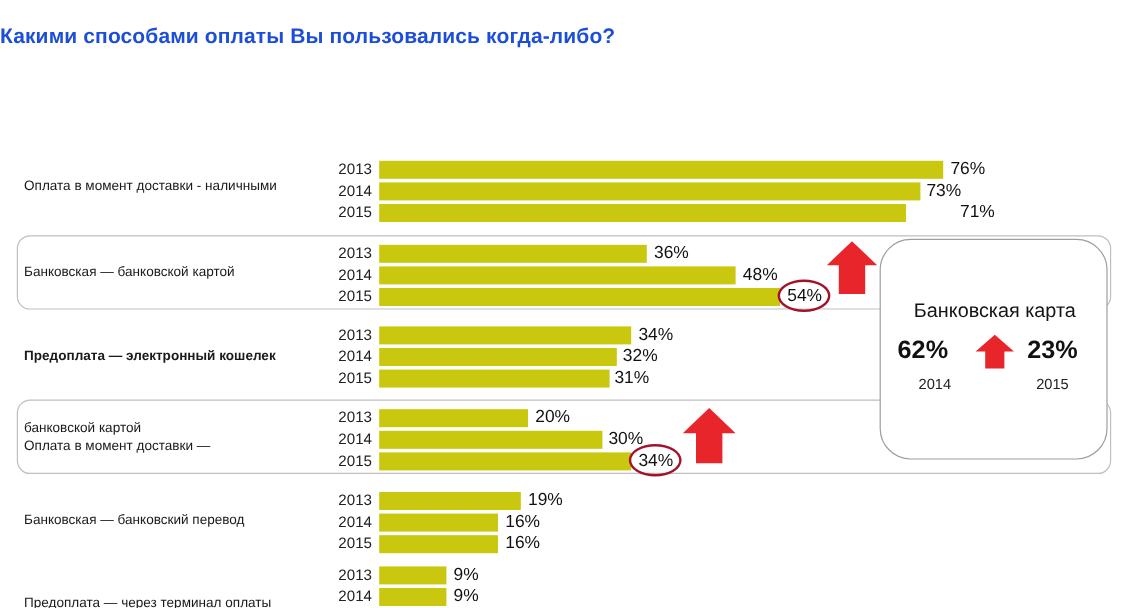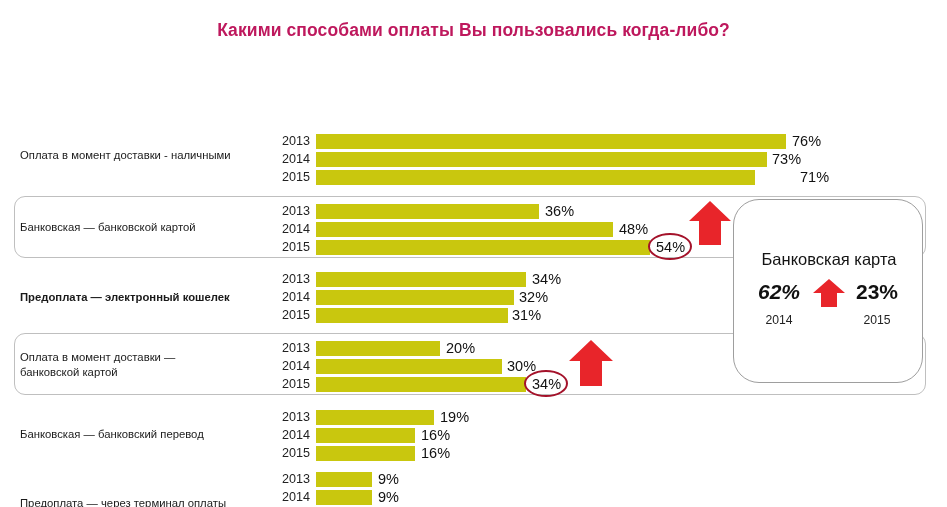--- a/index.html
+++ b/index.html
@@ -23,24 +23,24 @@
     width: 947px;
     height: 507px;
   }
 
   
   .chart-title {
     position: absolute;
     left: 0;
     top: 20px;
     width: 947px;
-    text-align: center;
+    text-align: left;
     font-size: 17.5px;
     font-weight: bold;
-    color: #be185d;
+    color: #1d4ed8;
     letter-spacing: 0.1px;
     white-space: nowrap;
   }
 
   
   .plot {
     position: absolute;
     left: 0;
     top: 0;
     width: 947px;
@@ -137,21 +137,21 @@
     white-space: nowrap;
   }
   .callout-val {
     position: absolute;
     top: 80px;
     font-size: 21px;
     font-weight: bold;
     color: #111111;
     white-space: nowrap;
   }
-  .callout-val.left  { left: 14px;  width: 62px; text-align: center; font-style: italic; }
+  .callout-val.left  { left: 14px;  width: 62px; text-align: left; }
   .callout-val.right { left: 112px; width: 62px; text-align: center; }
   .callout-year {
     position: absolute;
     top: 113px;
     font-size: 12.2px;
     color: #222222;
   }
   .callout-year.left  { left: 14px;  width: 62px; text-align: center; }
   .callout-year.right { left: 112px; width: 62px; text-align: center; }
   .callout-arrow {
@@ -227,22 +227,22 @@
       <span class="row-bar" style="width:198px;"></span>
       <span class="row-value" style="left:519px;">32%</span>
     </div>
     <div class="row" style="top:307px;">
       <span class="row-year">2015</span>
       <span class="row-bar" style="width:192px;"></span>
       <span class="row-value" style="left:512px;">31%</span>
     </div>
 
     <div class="cat-label" style="top:350px;">
+      <div>банковской картой</div>
       <div>Оплата в момент доставки —</div>
-      <div>банковской картой</div>
     </div>
 
     <div class="row" style="top:340px;">
       <span class="row-year">2013</span>
       <span class="row-bar" style="width:124px;"></span>
       <span class="row-value" style="left:446px;">20%</span>
     </div>
     <div class="row" style="top:358px;">
       <span class="row-year">2014</span>
       <span class="row-bar" style="width:186px;"></span>

